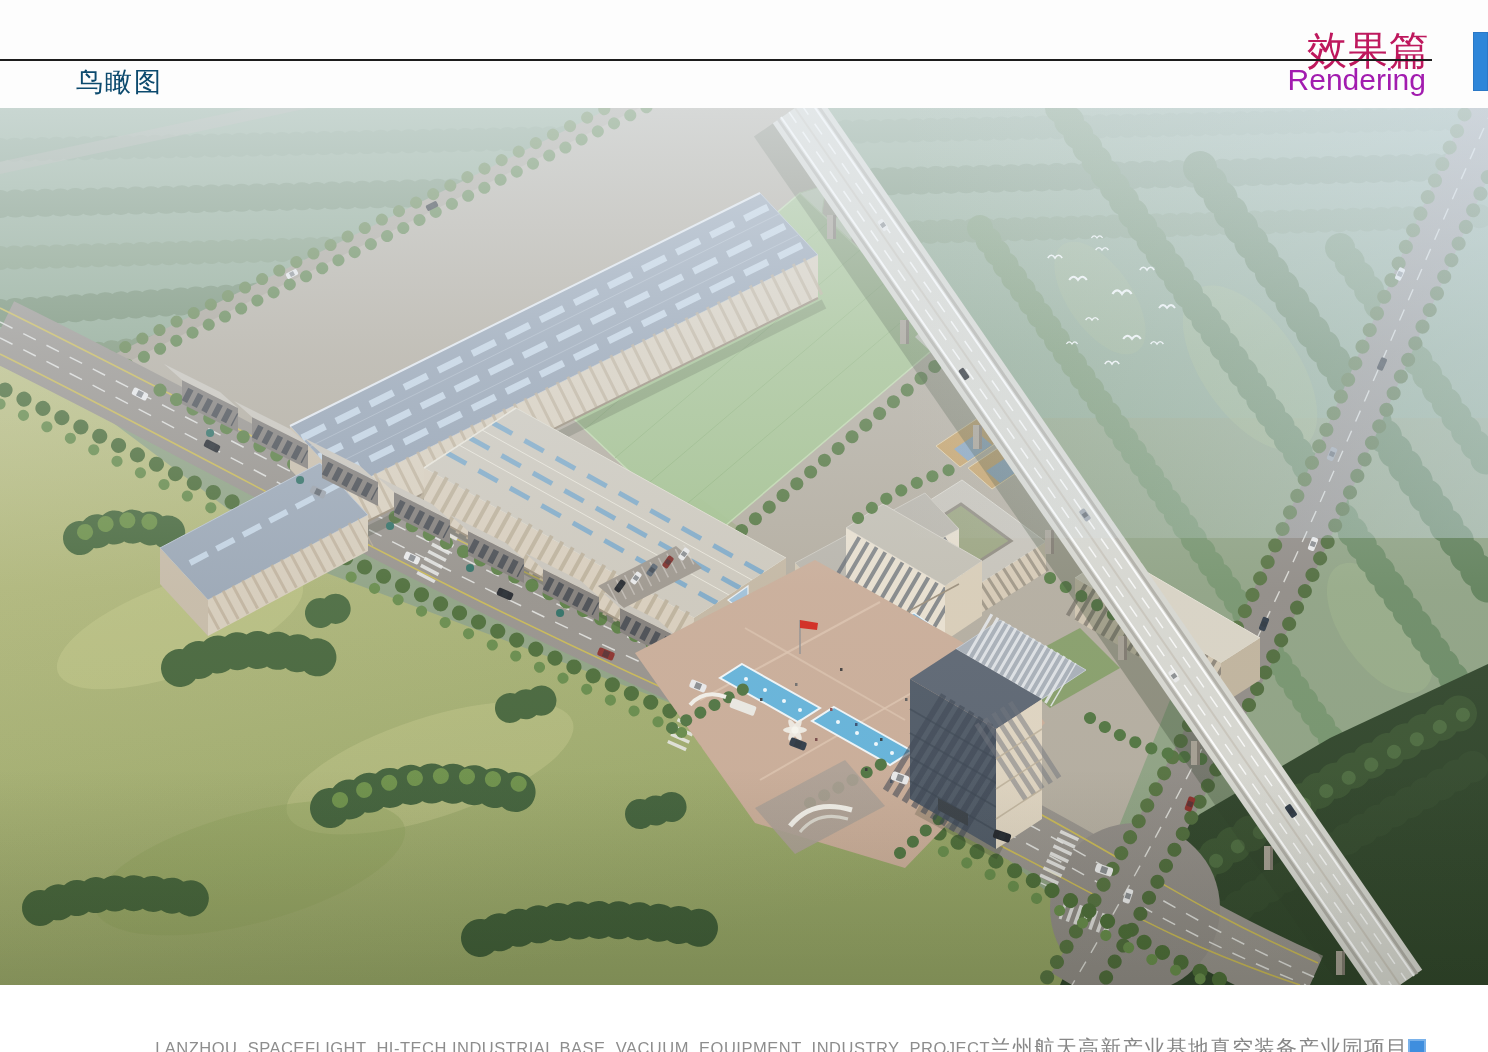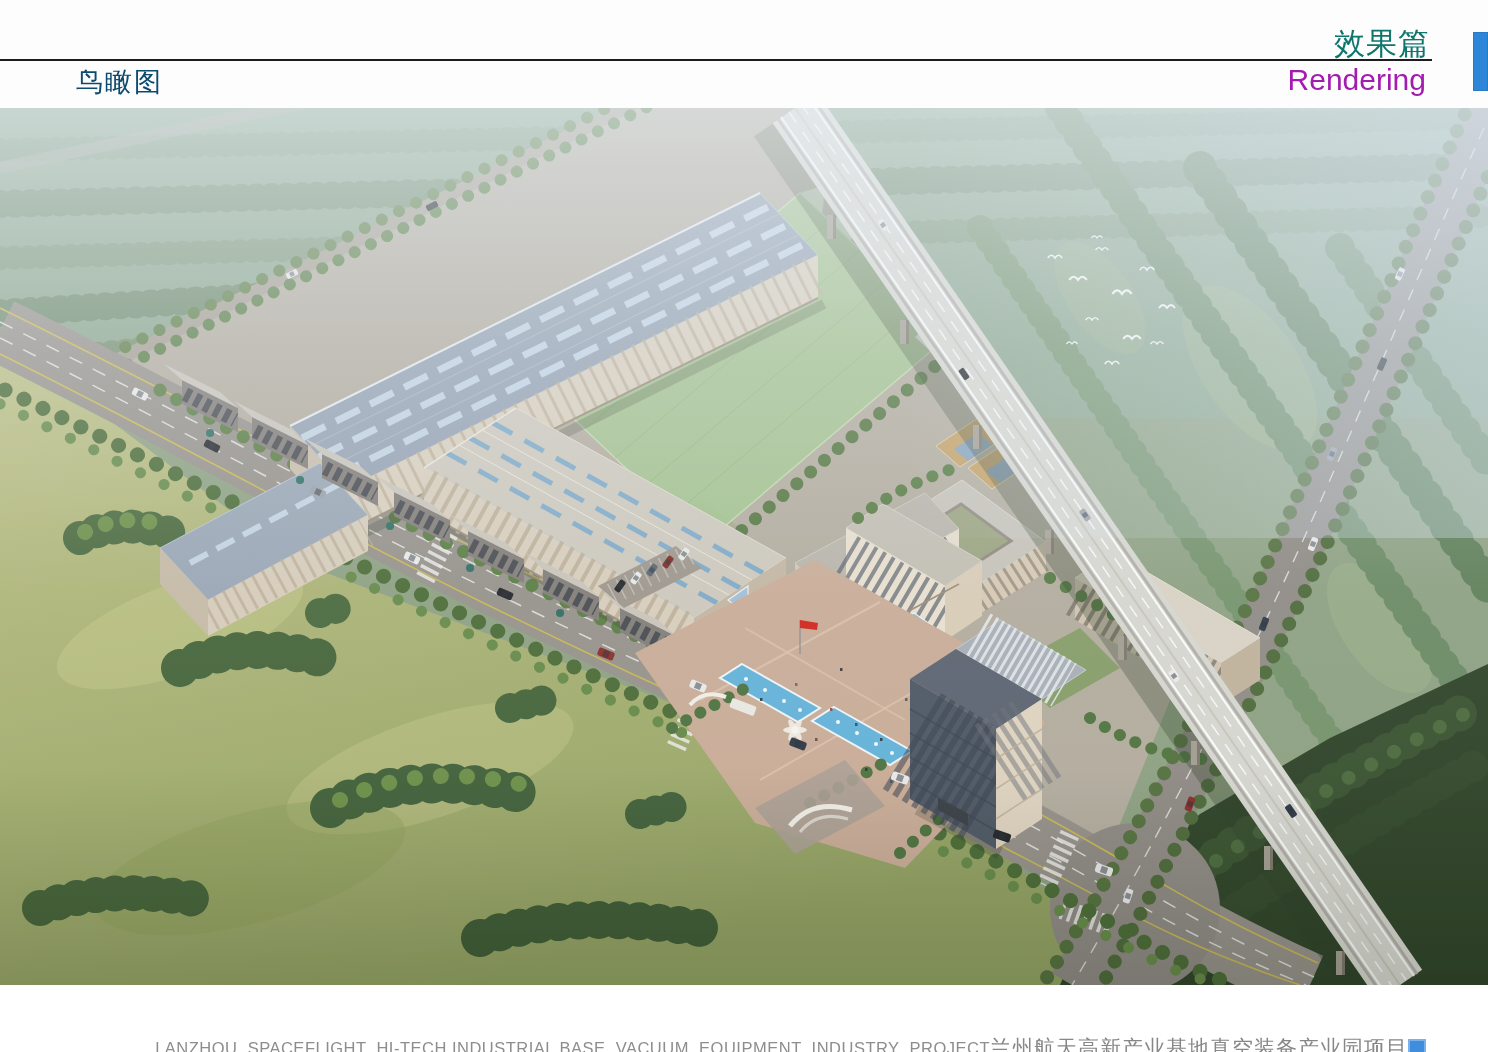--- a/index.html
+++ b/index.html
@@ -1,21 +1,21 @@
 <!DOCTYPE html>
 <html><head>
 <meta charset="utf-8">
 <style>
   html,body{margin:0;padding:0;background:#e8e8e8;}
   .page{position:relative;width:1488px;height:1052px;background:#ffffff;overflow:hidden;
         font-family:"Liberation Sans",sans-serif;}
   
   .hdr{position:absolute;top:0;left:0;width:1488px;height:108px;background:#fdfdfd;}
   .hdr-rule{position:absolute;top:59px;left:0;width:1432px;height:2px;background:#1d1d1d;}
-  .hdr-cn{position:absolute;top:23px;right:58px;font-size:31px;color:#0f766e;letter-spacing:1px;}
+  .hdr-cn{position:absolute;top:23px;right:58px;font-size:40px;color:#be185d;letter-spacing:1px;}
   .hdr-en{position:absolute;top:63px;right:62px;font-size:30px;color:#a21caf;}
   .hdr-page-title{position:absolute;top:64px;left:76px;font-size:27px;color:#0c4a6e;letter-spacing:2px;}
   .hdr-accent{position:absolute;top:32px;right:0;width:15px;height:59px;background:#2e86d9;border:1px solid #2a78c6;box-sizing:border-box;}
   
   .ftr{position:absolute;left:0;top:985px;width:1488px;height:67px;background:#ffffff;}
   .ftr-row{position:absolute;top:1px;right:62px;display:flex;align-items:center;gap:0;margin-top:48px;}
   .cap-en{font-size:16.5px;color:#8d8d8d;letter-spacing:.5px;white-space:pre;}
   .cap-cn{font-size:21px;color:#878787;letter-spacing:1px;white-space:pre;}
   .cap-sq{width:18px;height:18px;background:#3f8ede;border:2px solid #7ab2ea;box-sizing:border-box;}
   

